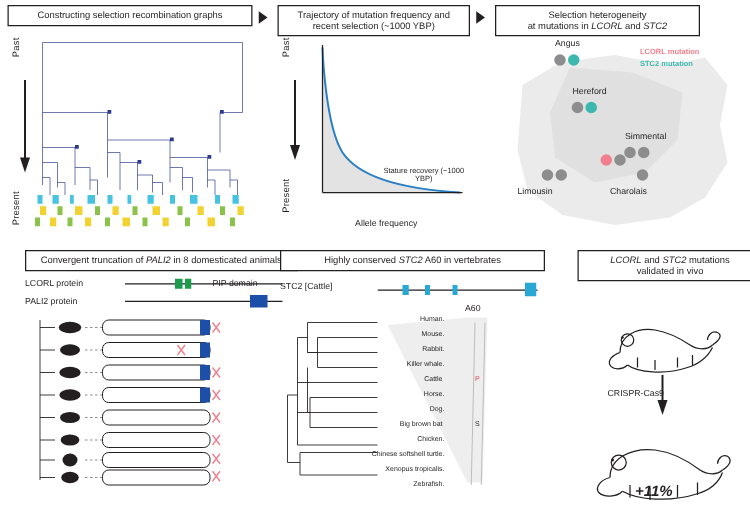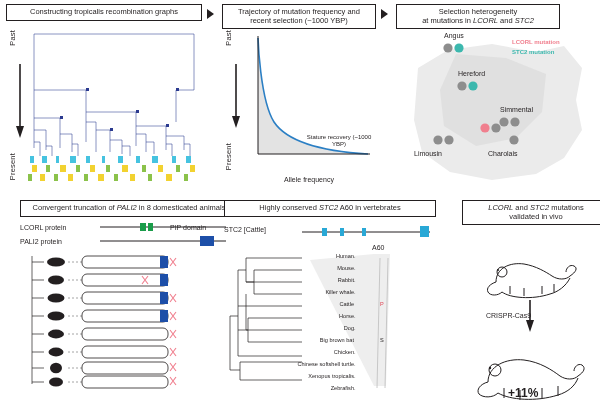--- a/index.html
+++ b/index.html
@@ -38,21 +38,21 @@
   }
   .tiny{font-size:6px;}
   .tiny6{font-size:5.6px;}
   .lbl{font-size:7px;}
   svg{display:block;}
 </style>
 </head>
 <body>
 
 <div class="panel" style="left:6px;top:4px;width:196px;height:190px;">
-  <div class="hdr" style="width:196px;">Constructing tropicalis recombination graphs</div>
+  <div class="hdr" style="width:196px;">Constructing selection recombination graphs</div>
 
   <div style="position:absolute;left:0px;top:26px;width:20px;height:150px;">
     <div class="vert" style="position:absolute;left:2px;top:0px;">Past</div>
     <div class="vert" style="position:absolute;left:2px;bottom:0px;">Present</div>
     <svg width="20" height="150">
       <line x1="14" y1="34" x2="14" y2="98" stroke="#231f20" stroke-width="1.6"></line>
       <polygon points="14,108 10,96 18,96" fill="#231f20"></polygon>
     </svg>
   </div>
 
@@ -398,14 +398,14 @@
       <path d="M26,42 C26,26 44,18 62,20 C78,22 90,30 98,36 C104,40 112,40 116,36"></path>
       <path d="M26,42 C18,44 14,50 17,54 C21,58 31,58 36,53"></path>
       <circle cx="33" cy="30" r="6"></circle>
       <path d="M116,36 C122,32 124,28 120,25 C116,23 112,27 112,31"></path>
       <path d="M42,48 L42,58 M58,50 L58,60 M80,48 L80,58 M96,46 L96,56"></path>
       <path d="M36,53 C48,60 74,62 96,55 C106,52 113,46 116,38"></path>
     </g>
     <circle cx="28" cy="28" r="1.2" fill="#231f20"></circle>
   </svg>
 
-  <div style="position:absolute;left:46px;top:186px;font-size:12px;font-weight:bold;">+11%</div>
+  <div style="position:absolute;left:46px;top:186px;font-size:12px;font-weight:bold;font-style:italic;">+11%</div>
 </div>
 
 </body></html>

